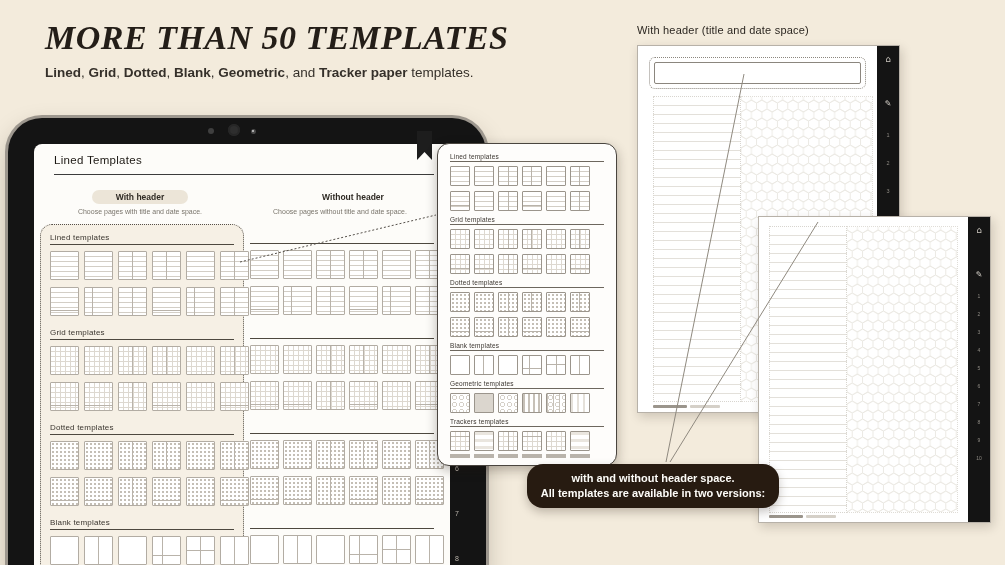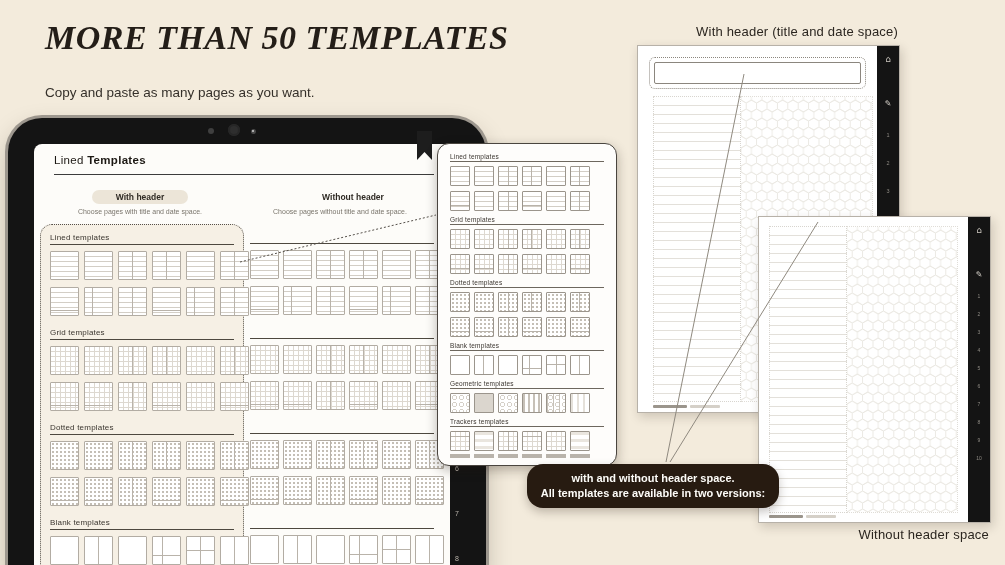--- a/index.html
+++ b/index.html
@@ -22,21 +22,21 @@
   .cam3{left:251px;top:129px;width:5px;height:5px;background:#4a4a4a}
   .cam3::after{content:"";position:absolute;left:1px;top:1px;width:2px;height:2px;border-radius:50%;background:#cfcfcf}
   .screen{position:absolute;left:34px;top:144px;width:416px;height:430px;background:#fdfcf9;
           border-radius:8px 8px 0 0;z-index:11}
   .bookmark{position:absolute;left:417px;top:131px;width:15px;height:29px;background:#1d1d1d;z-index:15;
             clip-path:polygon(0 0,100% 0,100% 100%,50% 72%,0 100%)}
   .tablet-tabs{position:absolute;left:455px;top:240px;z-index:12;display:flex;flex-direction:column}
   .tablet-tabs span{font-size:7px;color:#b9b3aa;height:8px;margin-bottom:37px}
 
   .screen-title{position:absolute;left:20px;top:10px;font-size:11.5px;letter-spacing:.3px;color:#1c1813}
-  .screen-title .b{font-weight:bold}
+  .screen-title .b{font-weight:normal}
   .screen-rule{position:absolute;left:20px;right:16px;top:30px;border-top:1px solid #3c3c3c}
 
   .colhead{position:absolute;top:46px;font-size:8.5px;font-weight:bold;color:#2f2a24;text-align:center}
   .colhead.with{left:58px;width:96px;background:#ece5d8;border-radius:7px;padding:2px 0}
   .colhead.without{left:271px;width:96px;padding:2px 0}
   .colcap{position:absolute;top:64px;font-size:7px;color:#7a756c;text-align:center;width:180px}
   .colcap.with{left:16px}.colcap.without{left:216px}
 
   .left-box{position:absolute;left:6px;top:80px;width:184px;height:400px;background:#f6f0e5;
             border:1px dotted #55504a;border-radius:12px;padding:8px 9px}
@@ -83,21 +83,21 @@
   .p-quad2{background-image:linear-gradient(90deg,transparent calc(50% - .5px),#b9b3aa calc(50% - .5px) calc(50% + .5px),transparent calc(50% + .5px)),linear-gradient(to bottom,transparent 0 32%,#b9b3aa 32% 34%,transparent 34% 66%,#b9b3aa 66% 68%,transparent 68%)}
   .p-rows{background-image:repeating-linear-gradient(to bottom,#eae6df 0 3px,transparent 3px 7px)}
   .p-scales{background-image:radial-gradient(circle,transparent 2px,#d5d0c8 2px 2.7px,transparent 2.7px);background-size:7px 7px}
   .p-shade{background-color:#dbd6ce}
   .p-vstripes-d{background-image:repeating-linear-gradient(90deg,#c7c1b8 0 2px,transparent 2px 5px)}
   .p-vstripes-l{background-image:repeating-linear-gradient(90deg,#e5e1da 0 2.5px,transparent 2.5px 6px)}
   .p-mix{background-image:repeating-linear-gradient(90deg,#c7c1b8 0 1.5px,transparent 1.5px 6px),radial-gradient(circle,transparent 2px,#d5d0c8 2px 2.7px,transparent 2.7px);background-size:100% 100%,7px 7px}
   .p-tracker{background-image:linear-gradient(to bottom,transparent 0 4px,#b9b3aa 4px 5px,transparent 5px),repeating-linear-gradient(to right,transparent 0 4px,#ddd8d0 4px 5px),repeating-linear-gradient(to bottom,transparent 0 4px,#ddd8d0 4px 5px)}
 
   
-  .pv-label{position:absolute;font-size:13px;color:#2b2620;text-align:right;letter-spacing:.2px}
+  .pv-label{position:absolute;font-size:11px;color:#2b2620;text-align:left;letter-spacing:.2px}
   .lbl1{left:637px;top:24px;width:261px}
   .lbl2{left:758px;top:527px;width:231px}
   .paper{position:absolute;background:#fff;border:1px solid #b7b1a8;box-shadow:2px 4px 10px rgba(40,30,15,.18)}
   .paper1{left:637px;top:45px;width:261px;height:366px;z-index:20}
   .paper2{left:758px;top:216px;width:231px;height:305px;z-index:30}
   .pstrip{position:absolute;right:0;top:0;bottom:0;width:22px;background:#141414;display:flex;
           flex-direction:column;align-items:center;padding-top:9px;box-sizing:border-box}
   .pstrip .ic{font-family:"DejaVu Sans",sans-serif;color:#cfcac2;font-size:9px;line-height:1}
   .pstrip .ic.pen{font-size:8px;margin-top:36px}
   .pnums{display:flex;flex-direction:column;align-items:center;margin-top:24px}
@@ -128,22 +128,21 @@
   .lines-overlay{position:absolute;inset:0;z-index:50;pointer-events:none}
 </style>
 </head>
 <body>
 
 <div class="stage">
 
   <div class="hero">
     <h1>MORE THAN 50 TEMPLATES</h1>
     <div class="sub">
-      <br>
-      <span>Copy and paste as many pages as you want.</span>
+      <span><span class="b">Lined</span><span>, </span><span class="b">Grid</span><span>, </span><span class="b">Dotted</span><span>, </span><span class="b">Blank</span><span>, </span><span class="b">Geometric</span><span>, and </span><span class="b">Tracker paper</span><span> templates.</span></span><br>
     </div>
   </div>
 
   <div class="tablet-frame"></div>
   <span class="cam cam1"></span>
   <span class="cam cam2"></span>
   <span class="cam cam3"></span>
 
   <div class="screen">
     <div class="screen-title"><span>Lined </span><span class="b">Templates</span></div>
@@ -487,21 +486,20 @@
           <span>4</span>
           <span>5</span>
           <span>6</span>
           <span>7</span>
           <span>8</span>
           <span>9</span>
           <span>10</span>
         </div>
     </div>
   </div>
-  <div class="pv-label lbl2">Without header space</div>
 
   <svg class="lines-overlay" viewBox="0 0 1005 565">
     <line x1="240" y1="262" x2="436" y2="215" stroke="#55504a" stroke-width="1" stroke-dasharray="2 2"></line>
     <line x1="666" y1="462" x2="744" y2="74" stroke="#8f897f" stroke-width="1"></line>
     <line x1="670" y1="462" x2="818" y2="222" stroke="#8f897f" stroke-width="1"></line>
   </svg>
 
   <div class="tooltip">
     <span>with and without header space.</span>
     <span>All templates are available in two versions:</span>

